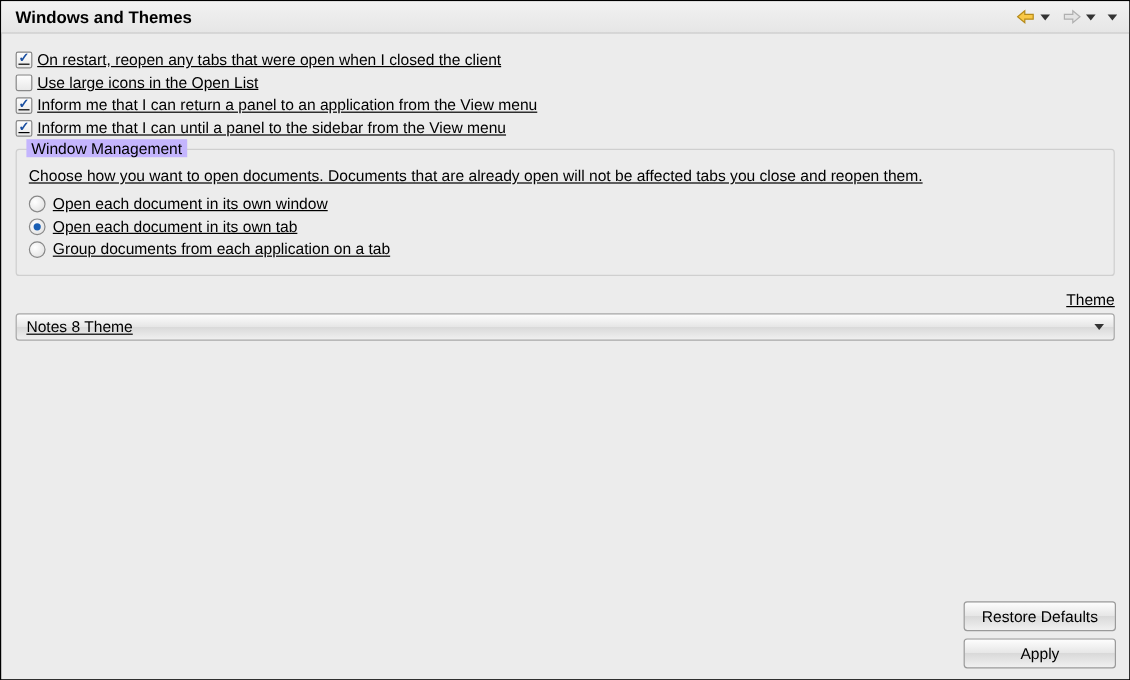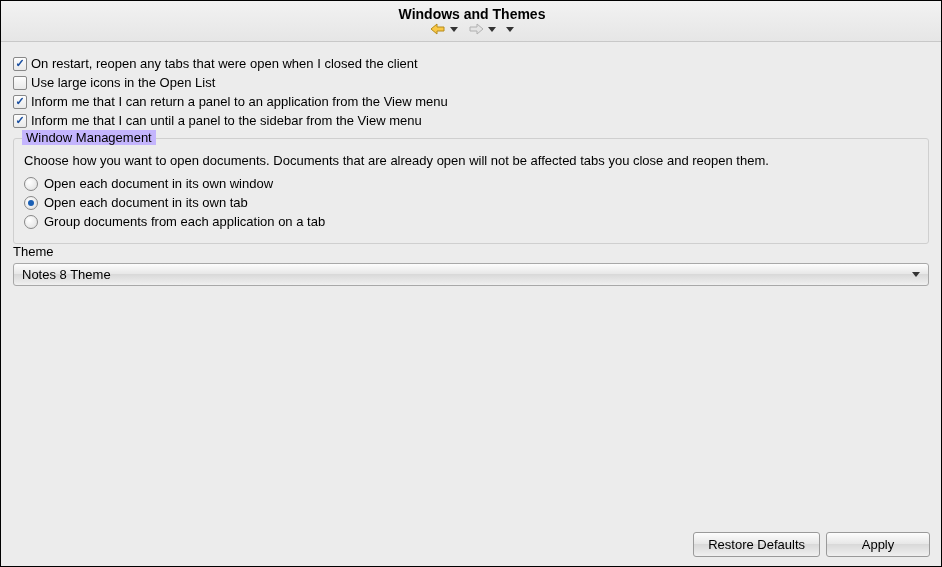--- a/index.html
+++ b/index.html
@@ -17,21 +17,20 @@
       overflow: hidden;
       border: 1px solid #000;
     }
     .header {
       display: flex;
       align-items: center;
       justify-content: space-between;
       padding: 5px 10px 5px 12px;
       border-bottom: 1px solid #c8c8c8;
       background: linear-gradient(#f2f2f2, #e6e6e6);
-      flex-direction: column;
     }
     .header h1 {
       font-size: 14px;
       font-weight: bold;
     }
     .nav-icons {
       display: flex;
       align-items: center;
       gap: 4px;
     }
@@ -41,20 +40,21 @@
     .dropdown-caret {
       width: 0;
       height: 0;
       border-left: 4px solid transparent;
       border-right: 4px solid transparent;
       border-top: 5px solid #333;
       margin-right: 6px;
     }
     .content {
       padding: 10px 12px;
+      text-decoration: underline;
     }
     .checkbox-row {
       display: flex;
       align-items: center;
       margin: 4px 0;
       gap: 4px;
     }
     .chk {
       width: 14px;
       height: 14px;
@@ -111,20 +111,22 @@
       cursor: pointer;
     }
     .rdo.selected::after {
       content: "";
       width: 6px;
       height: 6px;
       border-radius: 50%;
       background: #1a5fb4;
     }
     .theme-section {
+      margin-top: 12px;
+      text-align: right;
     }
     .theme-label {
       margin-bottom: 4px;
       display: block;
     }
     .select-box {
       width: 100%;
       height: 23px;
       border: 1px solid #a8a8a8;
       border-radius: 3px;
@@ -142,20 +144,21 @@
       border-left: 4px solid transparent;
       border-right: 4px solid transparent;
       border-top: 5px solid #333;
     }
     .footer {
       position: absolute;
       bottom: 10px;
       right: 12px;
       display: flex;
       gap: 6px;
+      flex-direction: column;
     }
     .btn {
       min-width: 104px;
       height: 25px;
       border: 1px solid #9a9a9a;
       border-radius: 3px;
       background: linear-gradient(#fdfdfd, #e6e6e6 49%, #d9d9d9 50%, #f0f0f0);
       font-size: 13px;
       font-family: inherit;
       padding: 0 14px;

